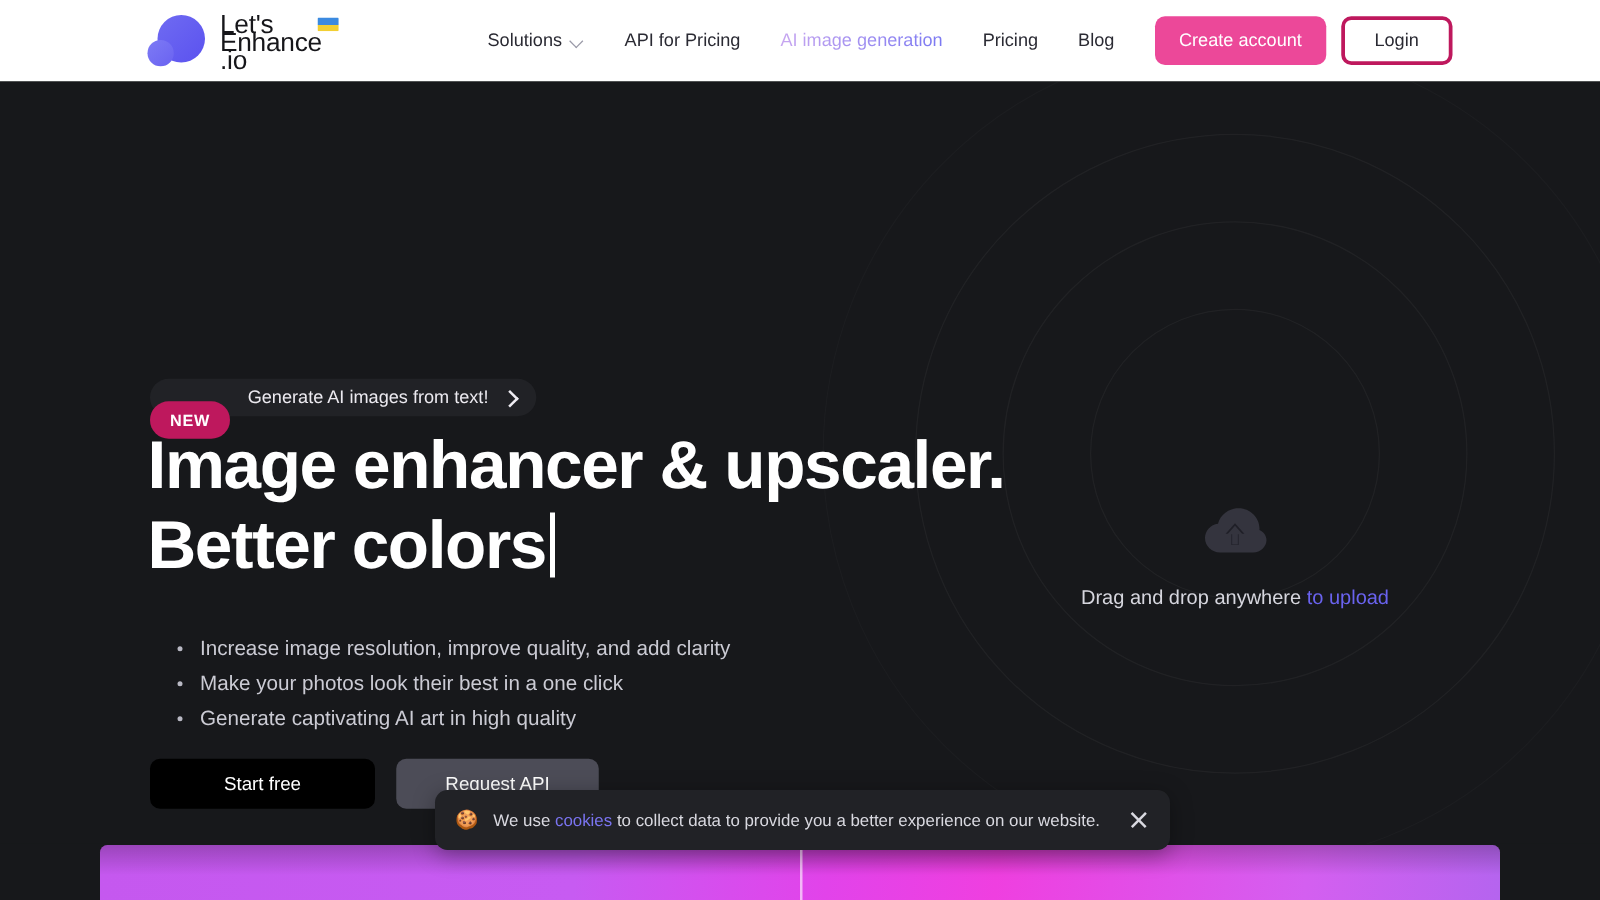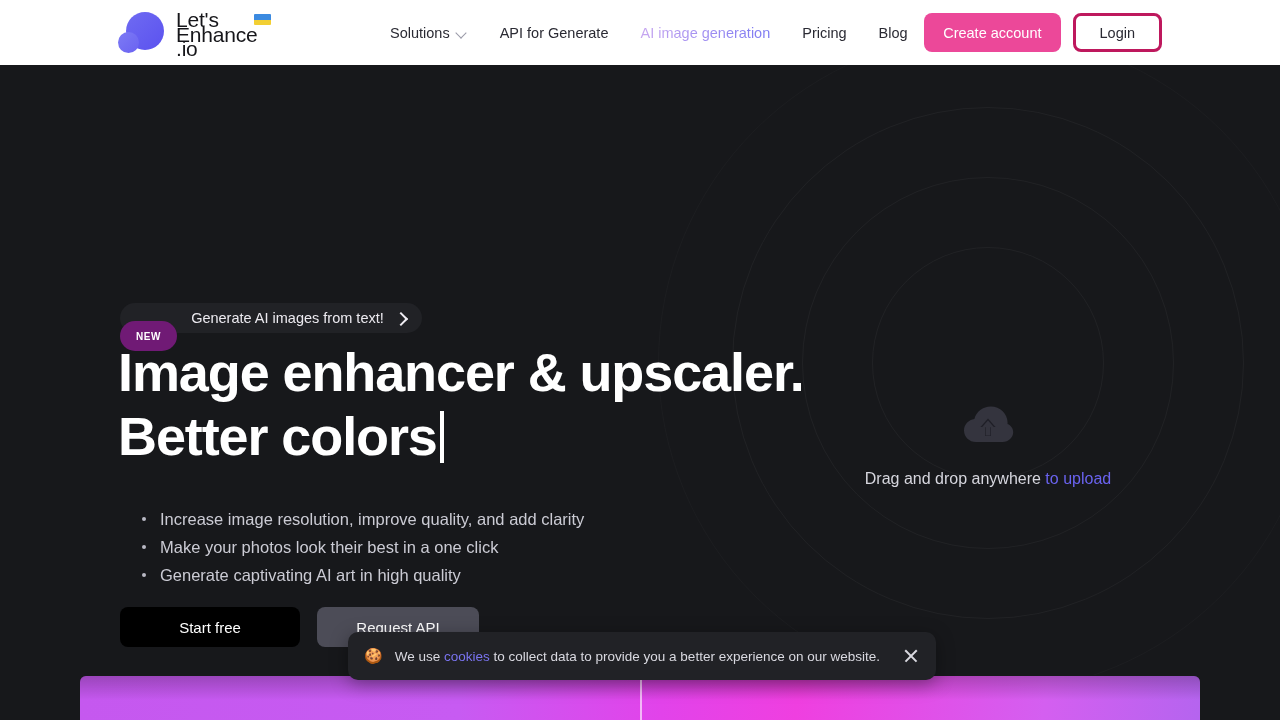--- a/index.html
+++ b/index.html
@@ -106,22 +106,22 @@
 
   .badge-pill{
     position:absolute; left:120px; top:238px;
     height:30px; border-radius:15px;
     background:#212226;
     display:flex; align-items:center; padding:0 4px 0 0;
     cursor:pointer;
   }
   .badge-new{
     height:30px; padding:0 16px; border-radius:15px;
-    background:#701a75; color:#ffffff;
-    font-size:10px; font-weight:bold; letter-spacing:0.6px;
+    background:#be185d; color:#ffffff;
+    font-size:13px; font-weight:bold; letter-spacing:0.6px;
     display:flex; align-items:center;margin-top:36px;
   }
   .badge-text{
     color:#eceaf0; font-size:14.5px; padding:0 10px 0 14px;
   }
   .chev-right{ width:14px; height:14px; position:relative; margin-right:10px; }
   .chev-right::before{
     content:""; position:absolute; left:2px; top:3px;
     width:8px; height:8px;
     border-right:2px solid #f0eef4; border-bottom:2px solid #f0eef4;
@@ -235,21 +235,21 @@
       </div>
     </div>
   </div>
 
   <div class="nav">
     <div class="nav-item">
       <span>Solutions</span>
       <span class="chev-down"></span>
     </div>
     <div class="nav-item">
-      <span>API for Generate</span>
+      <span>API for Pricing</span>
     </div>
     <div class="nav-item accent">
       <span>AI image generation</span>
     </div>
     <div class="nav-item">
       <span>Pricing</span>
     </div>
     <div class="nav-item">
       <span>Blog</span>
     </div>

